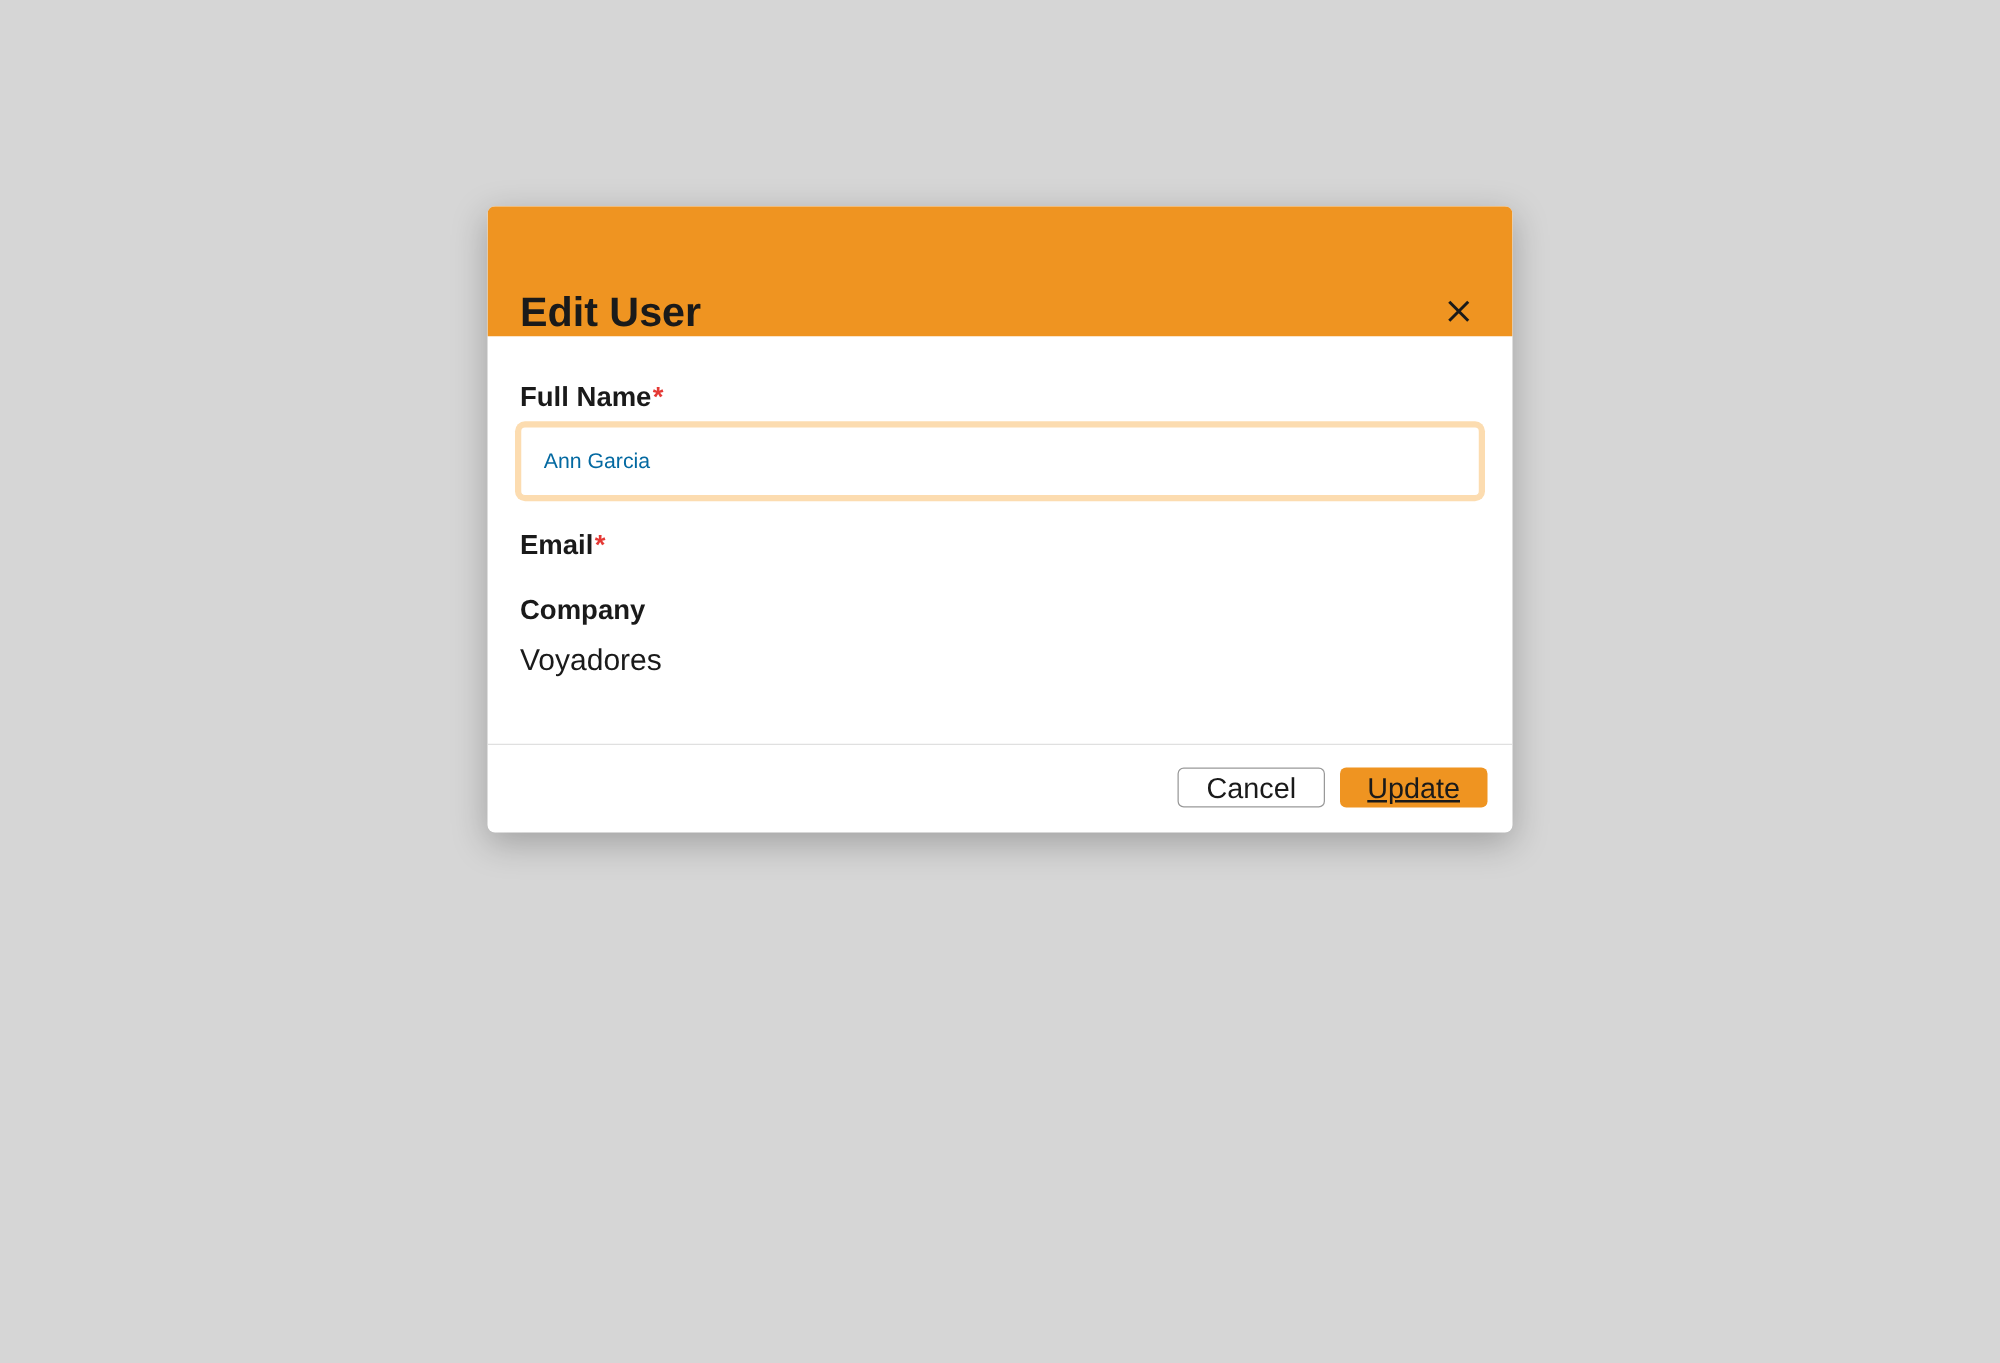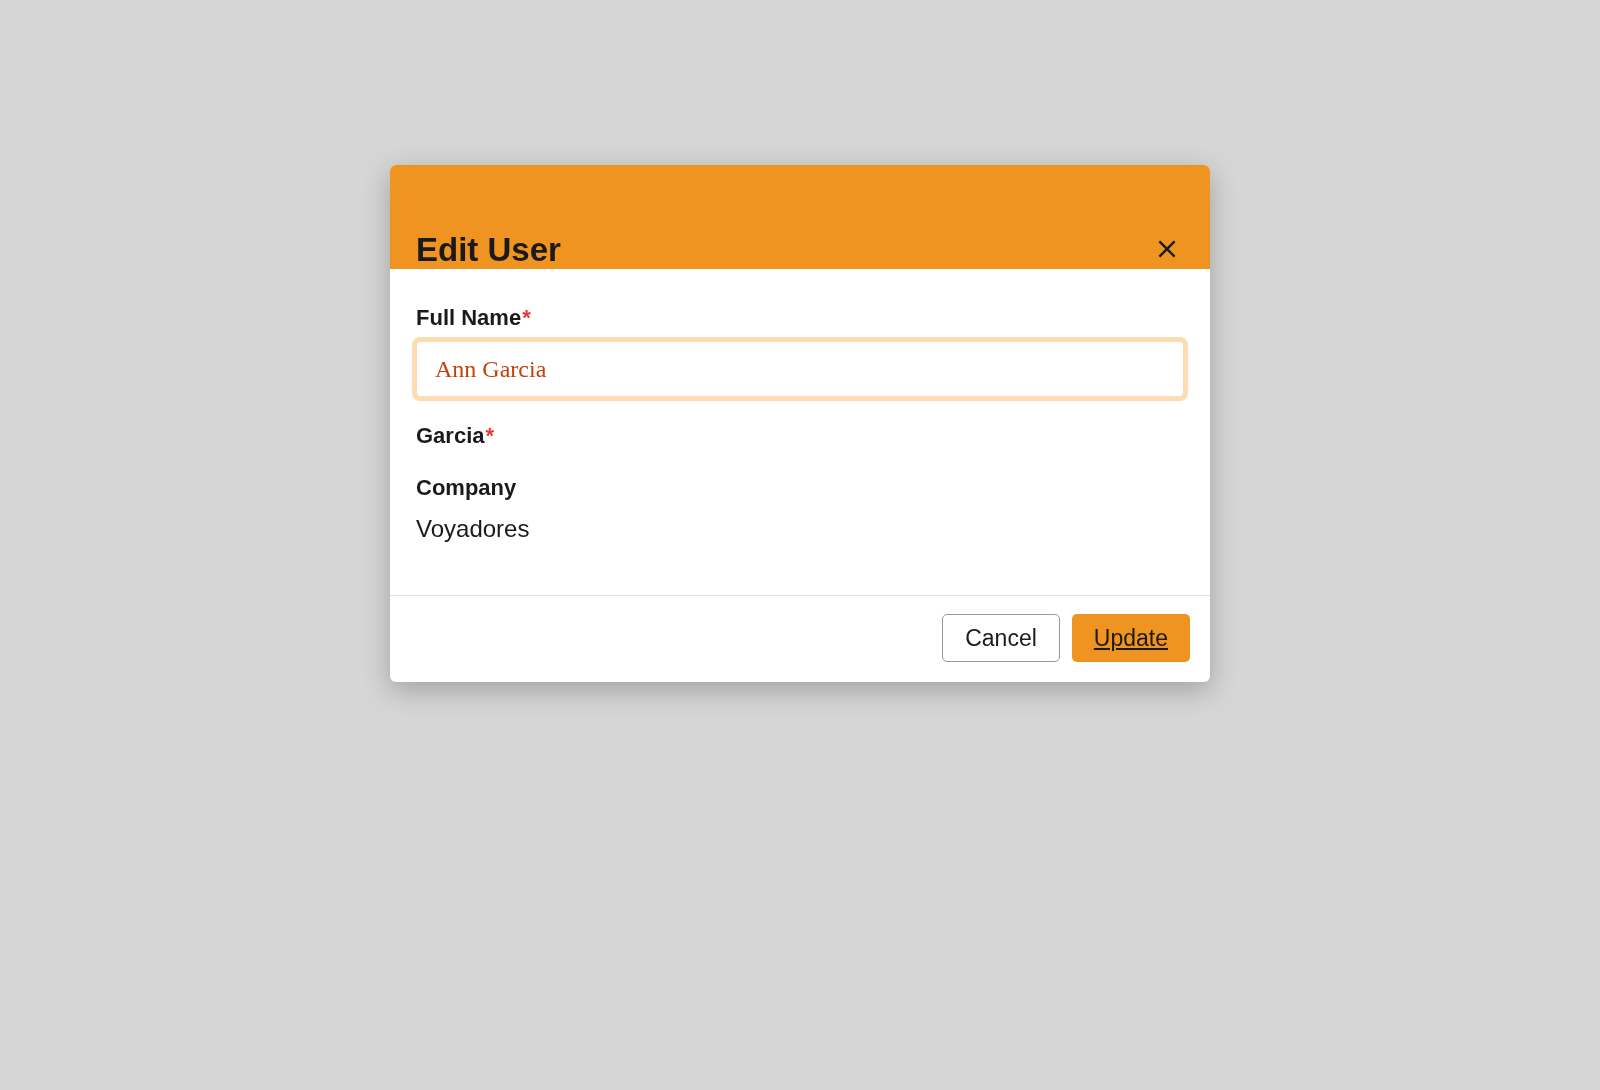--- a/index.html
+++ b/index.html
@@ -65,23 +65,23 @@
     .required {
       color: #e53935;
       margin-left: 1px;
     }
     .form-input {
       width: 100%;
       height: 56px;
       border: 1px solid #ddd;
       border-radius: 4px;
       padding: 0 18px;
-      font-size: 24px;
-      color: #c2410c;
-      font-family: Liberation Serif, serif;
+      font-size: 17px;
+      color: #0369a1;
+      font-family: Liberation Sans, sans-serif;
       outline: none;
     }
     .form-input.focused {
       border-color: #fcdcb0;
       box-shadow: 0 0 0 4px #fcdcb0;
     }
     .static-value {
       font-size: 24px;
       color: #1a1a1a;
       margin-top: 14px;
@@ -91,21 +91,21 @@
       background: #e0e0e0;
       margin: 0;
     }
     .modal-footer {
       display: flex;
       justify-content: flex-end;
       gap: 12px;
       padding: 18px 20px 20px 20px;
     }
     .btn {
-      height: 48px;
+      height: 32px;
       padding: 0 22px;
       border-radius: 5px;
       font-size: 23px;
       cursor: pointer;
       font-family: inherit;
       font-weight: 400;
     }
     .btn-cancel {
       background: #fff;
       border: 1.5px solid #999;
@@ -136,21 +136,21 @@
 
     <div class="form-group">
       <label class="form-label">
         <span>Full Name</span><span class="required">*</span>
       </label>
       <input type="text" class="form-input focused" value="Ann Garcia" style="">
     </div>
 
     <div class="form-group">
       <label class="form-label">
-        <span>Garcia</span><span class="required">*</span>
+        <span>Email</span><span class="required">*</span>
       </label>
     </div>
 
     <div class="form-group" style="">
       <label class="form-label">Company</label>
       <div class="static-value">Voyadores</div>
     </div>
 
   </div>
 

